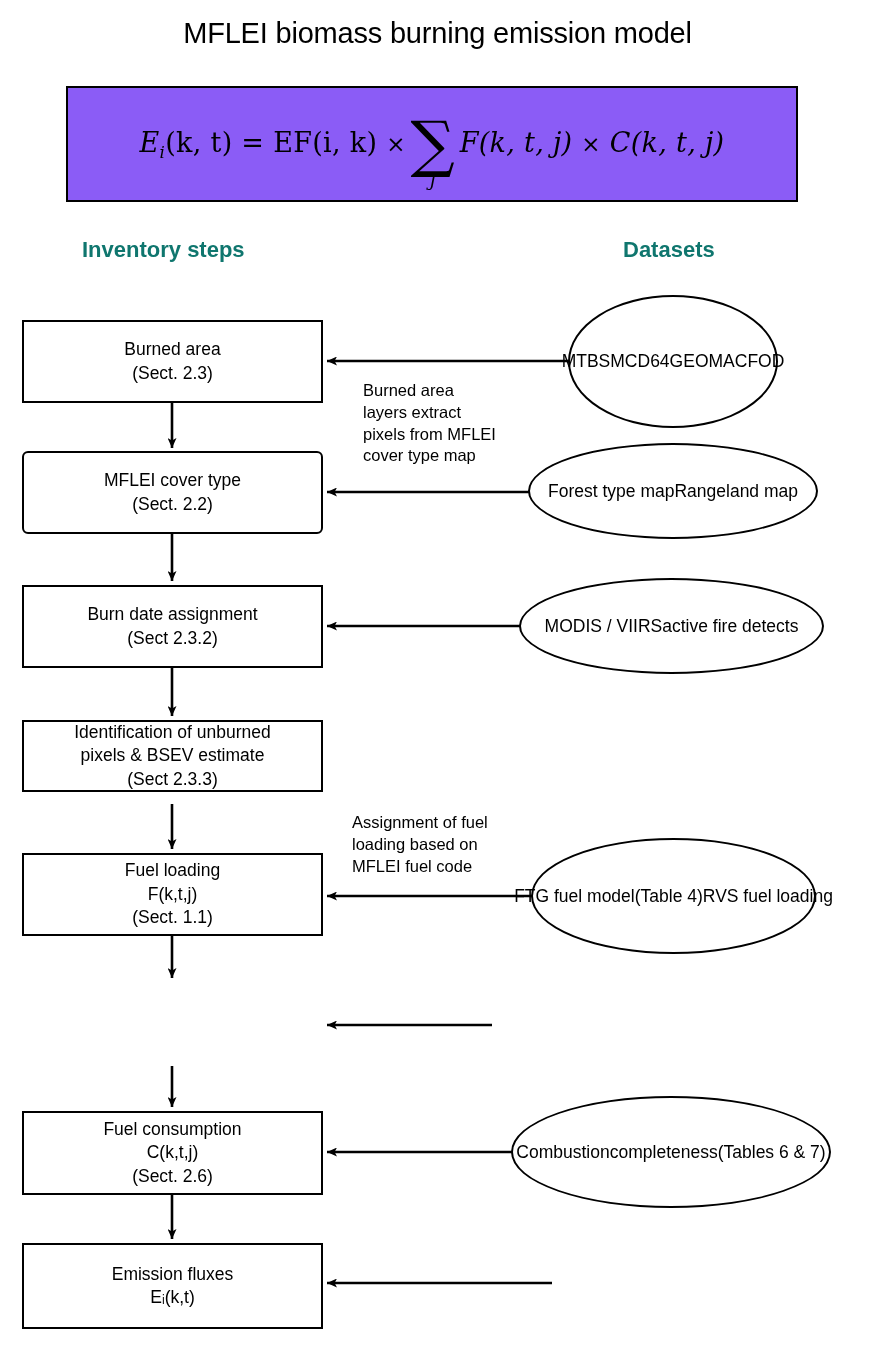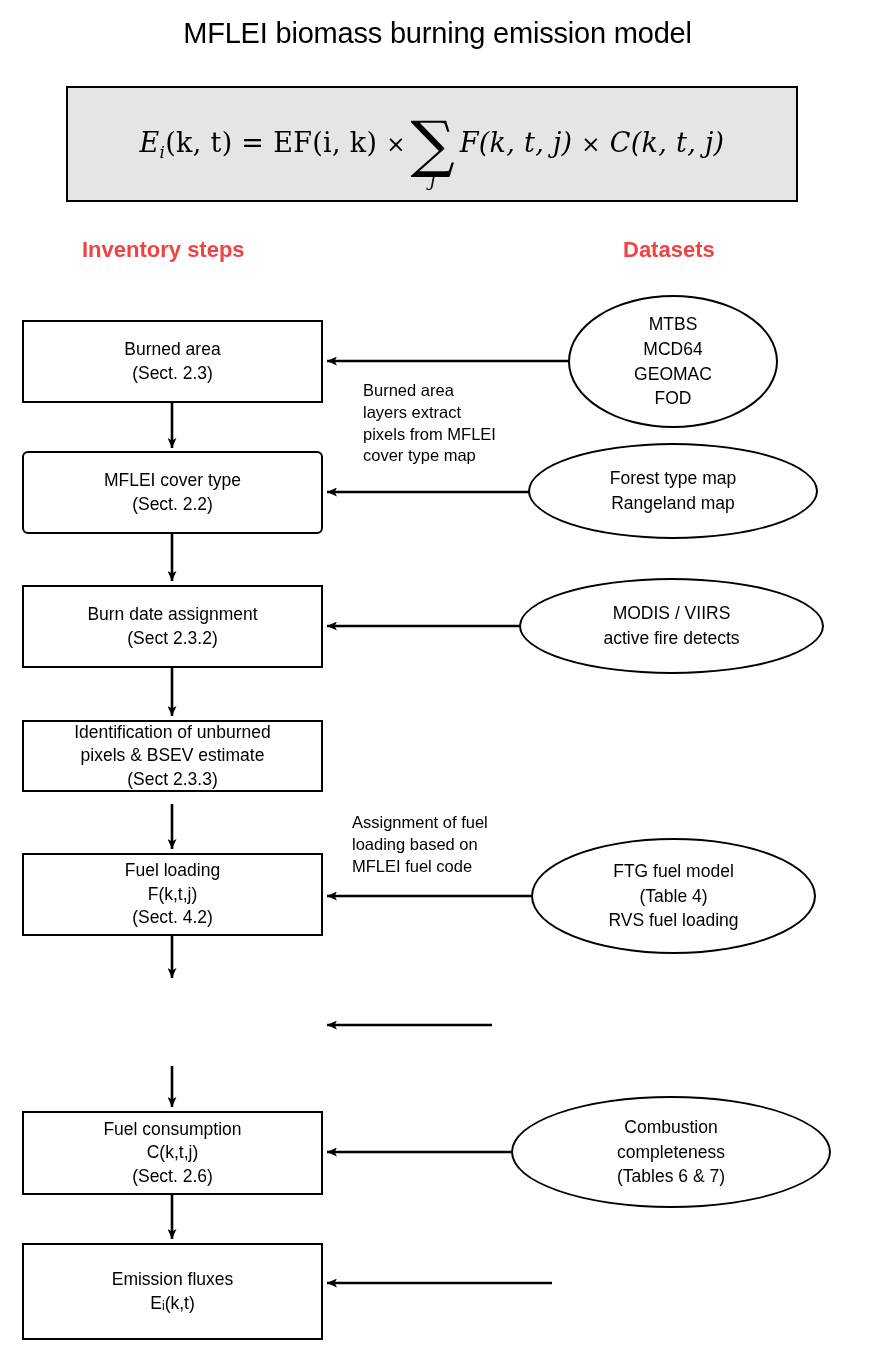--- a/index.html
+++ b/index.html
@@ -34,21 +34,21 @@
   }
 
   
   #formula-box {
     left: 66px;
     top: 86px;
     width: 732px;
     height: 116px;
     border: 2.5px solid #000;
     box-sizing: border-box;
-    background: #e5e5e5;
+    background: #8b5cf6;
   }
   #formula-inner {
     position: absolute;
     left: 0; top: 0;
     width: 100%; height: 100%;
     display: flex;
     align-items: center;
     justify-content: center;
   }
   .formula-text {
@@ -88,21 +88,21 @@
     font-style: italic;
     text-align: center;
   }
   .times { font-family: "DejaVu Sans", sans-serif; font-size: 23px; }
 
   
   .col-header {
     font-size: 22px;
     font-weight: bold;
     white-space: nowrap;
-    color: #ef4444;
+    color: #0f766e;
   }
   #header-inventory { left: 82px;  top: 237px; }
   #header-datasets  { left: 623px; top: 237px; }
 
   
   .proc-box {
     left: 22px;
     width: 301px;
     border: 2.5px solid #000;
     box-sizing: border-box;
@@ -118,21 +118,21 @@
   }
   .proc-box .line { display: block; white-space: nowrap; }
 
   
   .ellipse {
     border: 2.3px solid #000;
     border-radius: 50%;
     box-sizing: border-box;
     background: #fff;
     display: flex;
-    flex-direction: column;
+    flex-direction: row;
     align-items: center;
     justify-content: center;
     text-align: center;
     font-size: 17.5px;
     line-height: 1.42;
     color: #000;
   }
   .ellipse .line { display: block; white-space: nowrap; }
 
   
@@ -210,31 +210,31 @@
 
   <div class="abs proc-box" style="top:720px; height:72px;">
     <span class="line">Identification of unburned</span>
     <span class="line">pixels &amp; BSEV estimate</span>
     <span class="line">(Sect 2.3.3)</span>
   </div>
 
   <div class="abs proc-box" style="top:853px; height:83px;">
     <span class="line">Fuel loading</span>
     <span class="line">F(k,t,j)</span>
-    <span class="line">(Sect. 4.2)</span>
+    <span class="line">(Sect. 1.1)</span>
   </div>
 
 
   <div class="abs proc-box" style="top:1111px; height:84px;">
     <span class="line">Fuel consumption</span>
     <span class="line">C(k,t,j)</span>
     <span class="line">(Sect. 2.6)</span>
   </div>
 
-  <div class="abs proc-box" style="top:1243px; height:97px;">
+  <div class="abs proc-box" style="top:1243px; height:86px;">
     <span class="line">Emission fluxes</span>
     <span class="line">Eᵢ(k,t)</span>
   </div>
 
   <div class="abs ellipse" style="left:568px; top:295px; width:210px; height:133px;">
     <span class="line">MTBS</span>
     <span class="line">MCD64</span>
     <span class="line">GEOMAC</span>
     <span class="line">FOD</span>
   </div>

